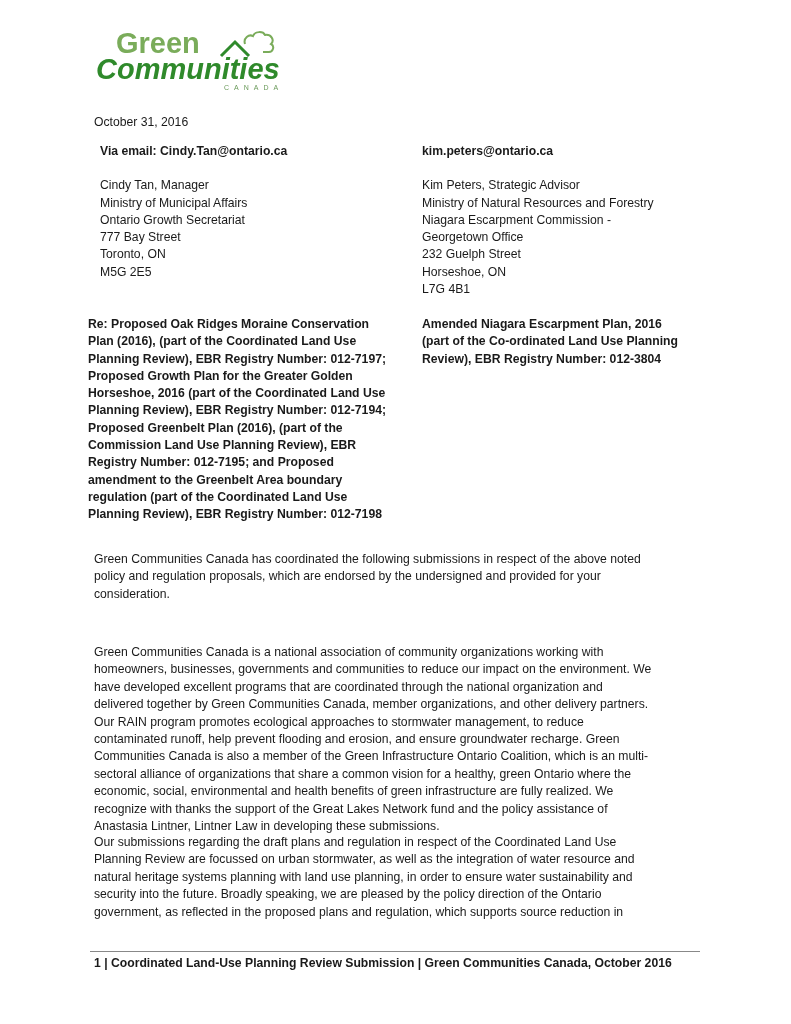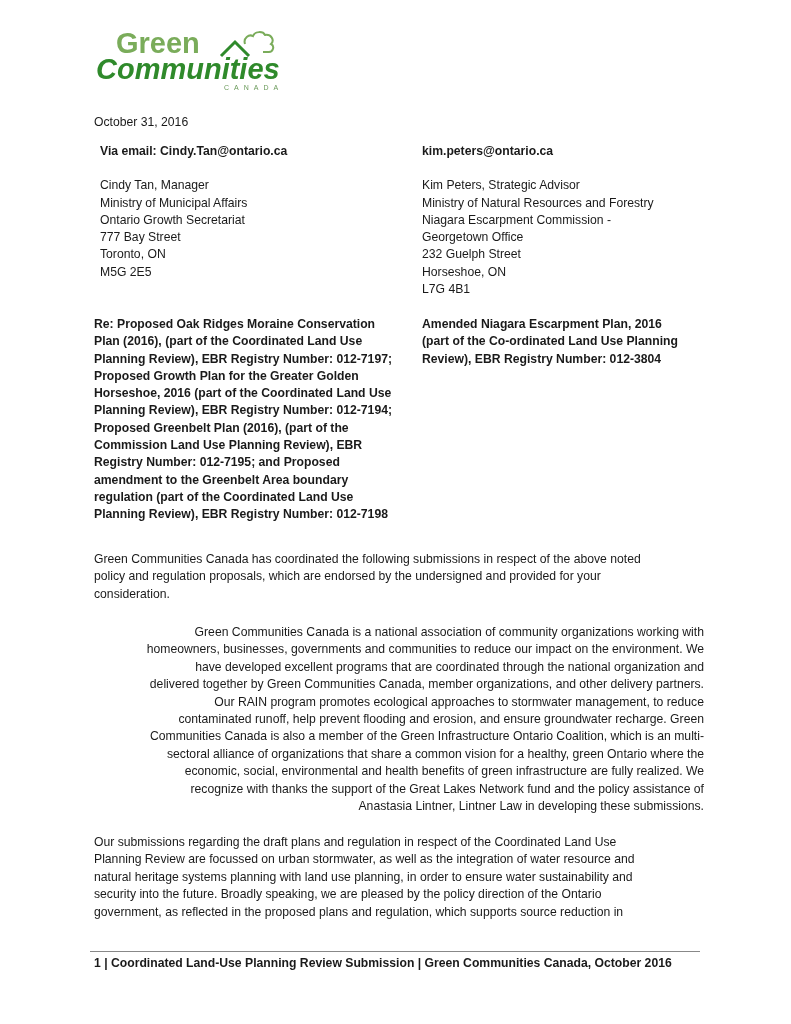--- a/index.html
+++ b/index.html
@@ -55,21 +55,21 @@
     <div>Kim Peters, Strategic Advisor</div>
     <div>Ministry of Natural Resources and Forestry</div>
     <div>Niagara Escarpment Commission -</div>
     <div>Georgetown Office</div>
     <div>232 Guelph Street</div>
     <div>Horseshoe, ON</div>
     <div>L7G 4B1</div>
   </div>
 </div>
 
-<div class="col bold" style="left:94px; top:316px; width:320px; white-space:nowrap;">
+<div class="col bold" style="left:88px; top:316px; width:320px; white-space:nowrap;">
   <div>Re: Proposed Oak Ridges Moraine Conservation</div>
   <div>Plan (2016), (part of the Coordinated Land Use</div>
   <div>Planning Review), EBR Registry Number: 012-7197;</div>
   <div>Proposed Growth Plan for the Greater Golden</div>
   <div>Horseshoe, 2016 (part of the Coordinated Land Use</div>
   <div>Planning Review), EBR Registry Number: 012-7194;</div>
   <div>Proposed Greenbelt Plan (2016), (part of the</div>
   <div>Commission Land Use Planning Review), EBR</div>
   <div>Registry Number: 012-7195; and Proposed</div>
   <div>amendment to the Greenbelt Area boundary</div>
@@ -82,21 +82,21 @@
   <div>(part of the Co-ordinated Land Use Planning</div>
   <div>Review), EBR Registry Number: 012-3804</div>
 </div>
 
 <div class="para" style="top:551px;">
   <div>Green Communities Canada has coordinated the following submissions in respect of the above noted</div>
   <div>policy and regulation proposals, which are endorsed by the undersigned and provided for your</div>
   <div>consideration.</div>
 </div>
 
-<div class="para" style="top:624px;text-align:right;">
+<div class="para" style="top:644px;">
   <div>Green Communities Canada is a national association of community organizations working with</div>
   <div>homeowners, businesses, governments and communities to reduce our impact on the environment. We</div>
   <div>have developed excellent programs that are coordinated through the national organization and</div>
   <div>delivered together by Green Communities Canada, member organizations, and other delivery partners.</div>
   <div>Our RAIN program promotes ecological approaches to stormwater management, to reduce</div>
   <div>contaminated runoff, help prevent flooding and erosion, and ensure groundwater recharge. Green</div>
   <div>Communities Canada is also a member of the Green Infrastructure Ontario Coalition, which is an multi-</div>
   <div>sectoral alliance of organizations that share a common vision for a healthy, green Ontario where the</div>
   <div>economic, social, environmental and health benefits of green infrastructure are fully realized. We</div>
   <div>recognize with thanks the support of the Great Lakes Network fund and the policy assistance of</div>

